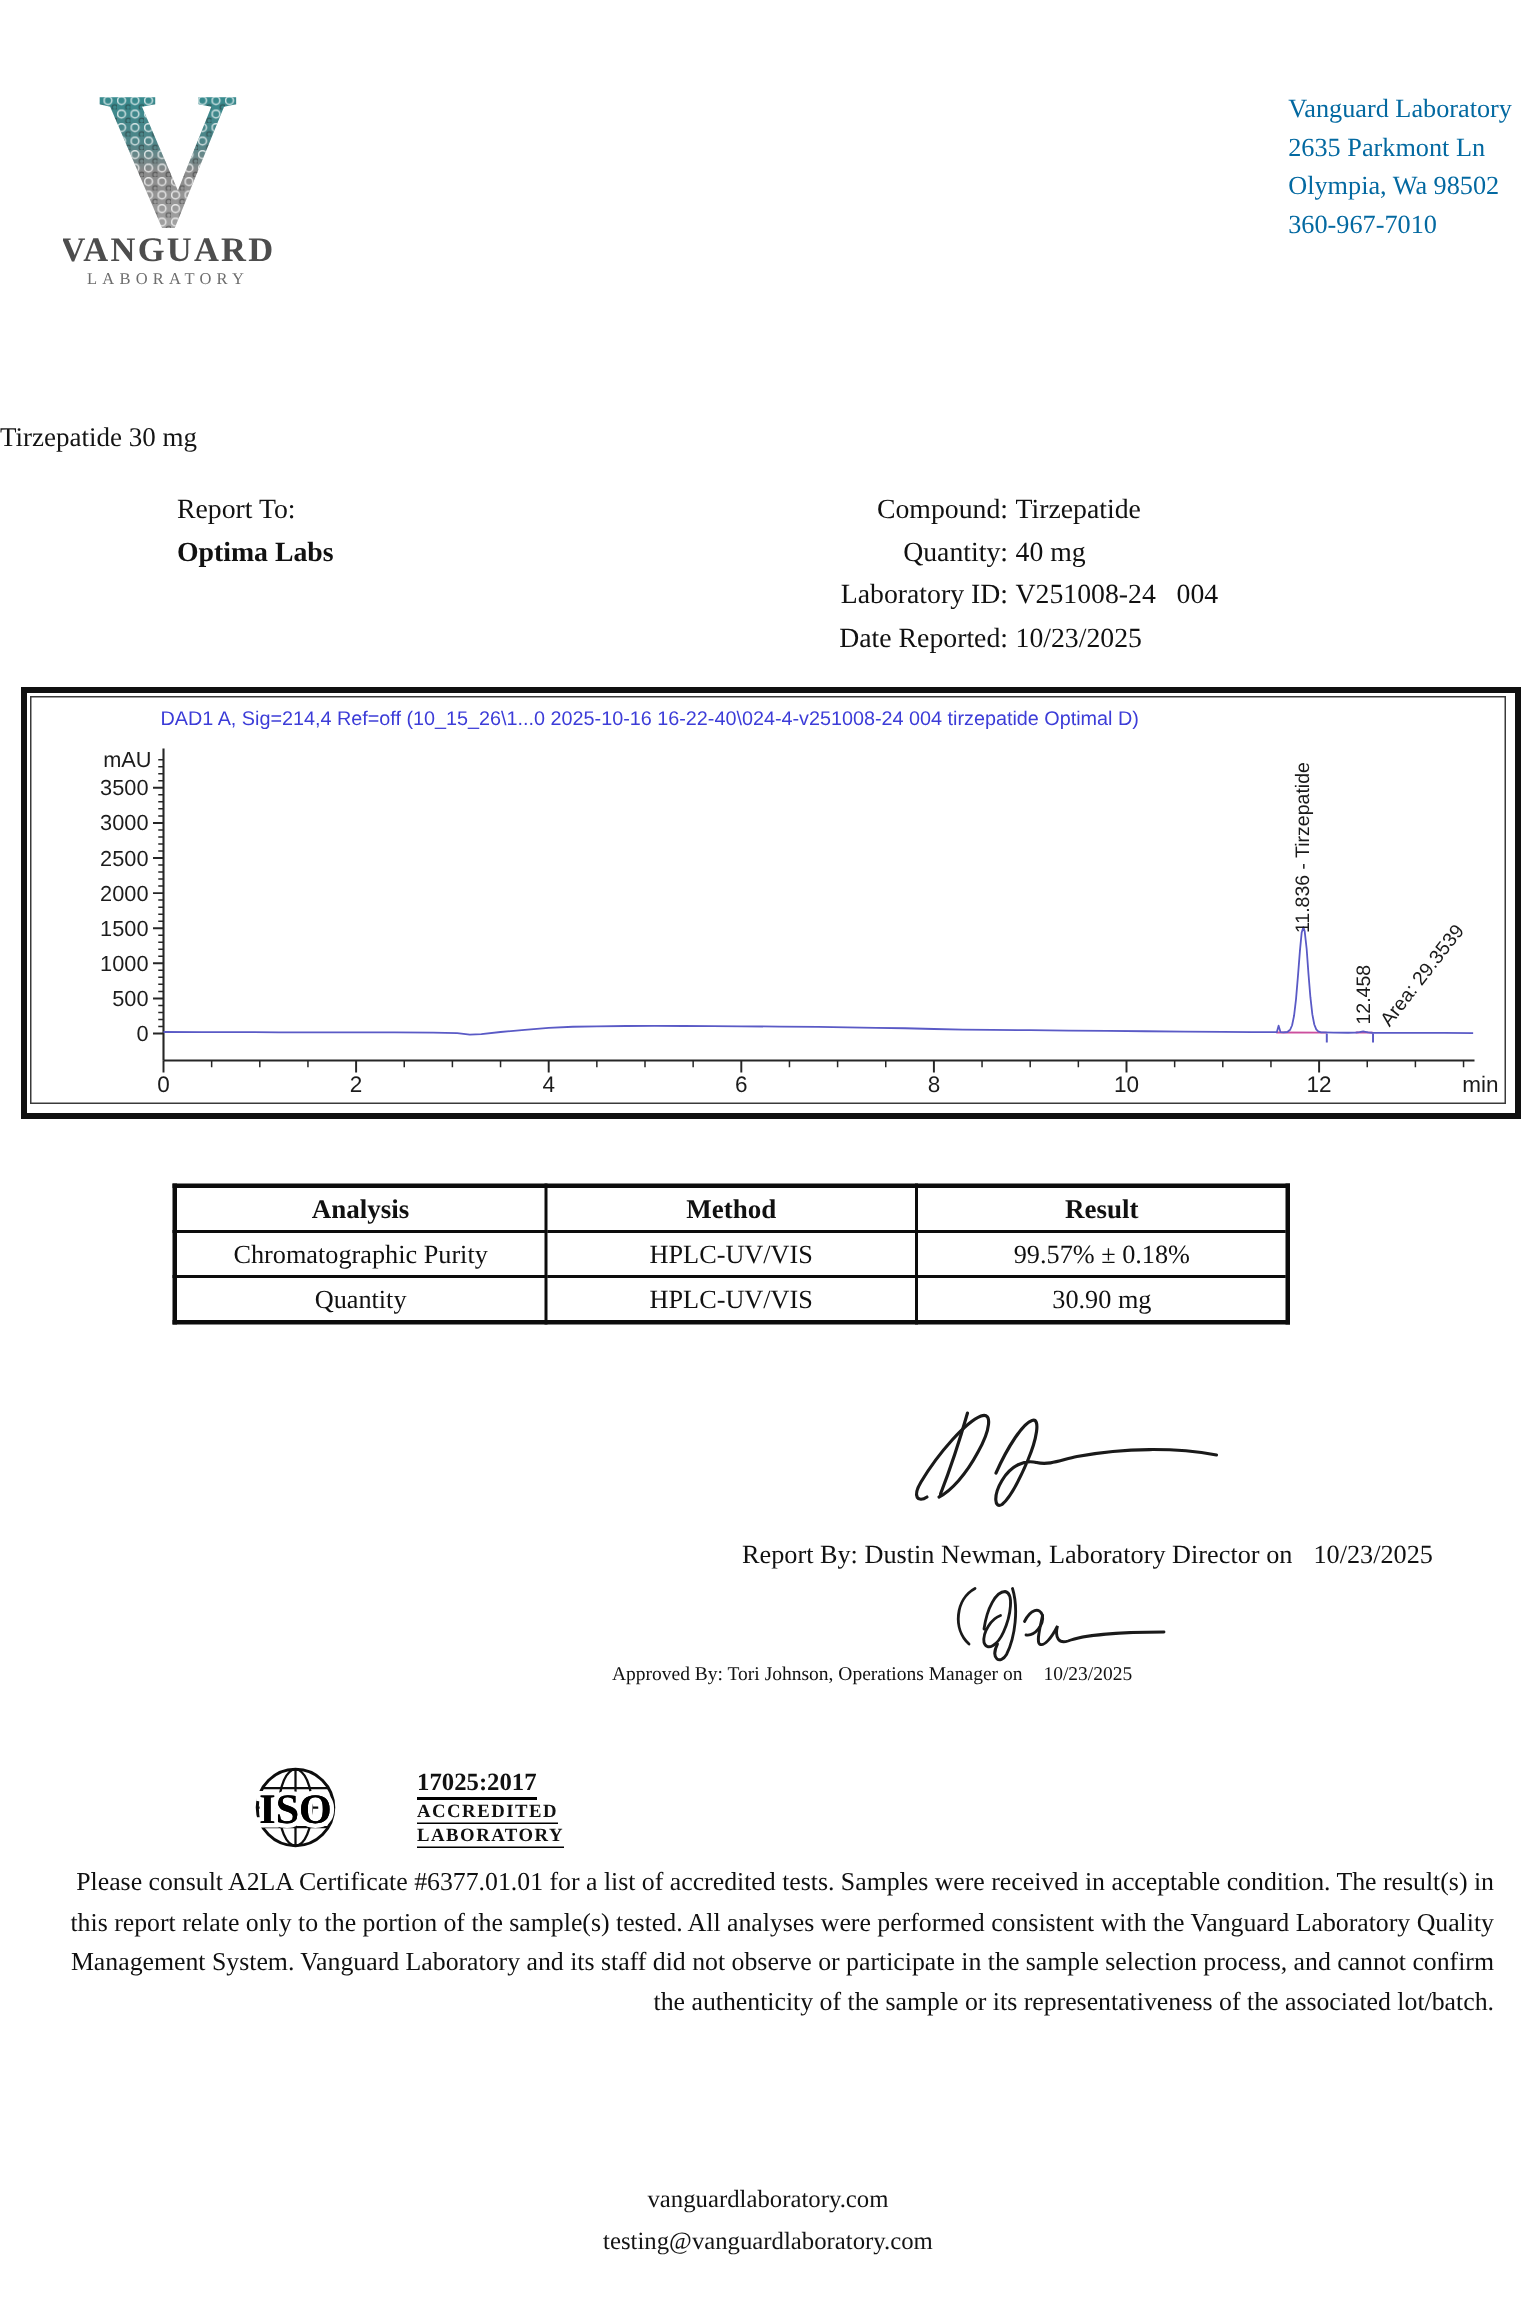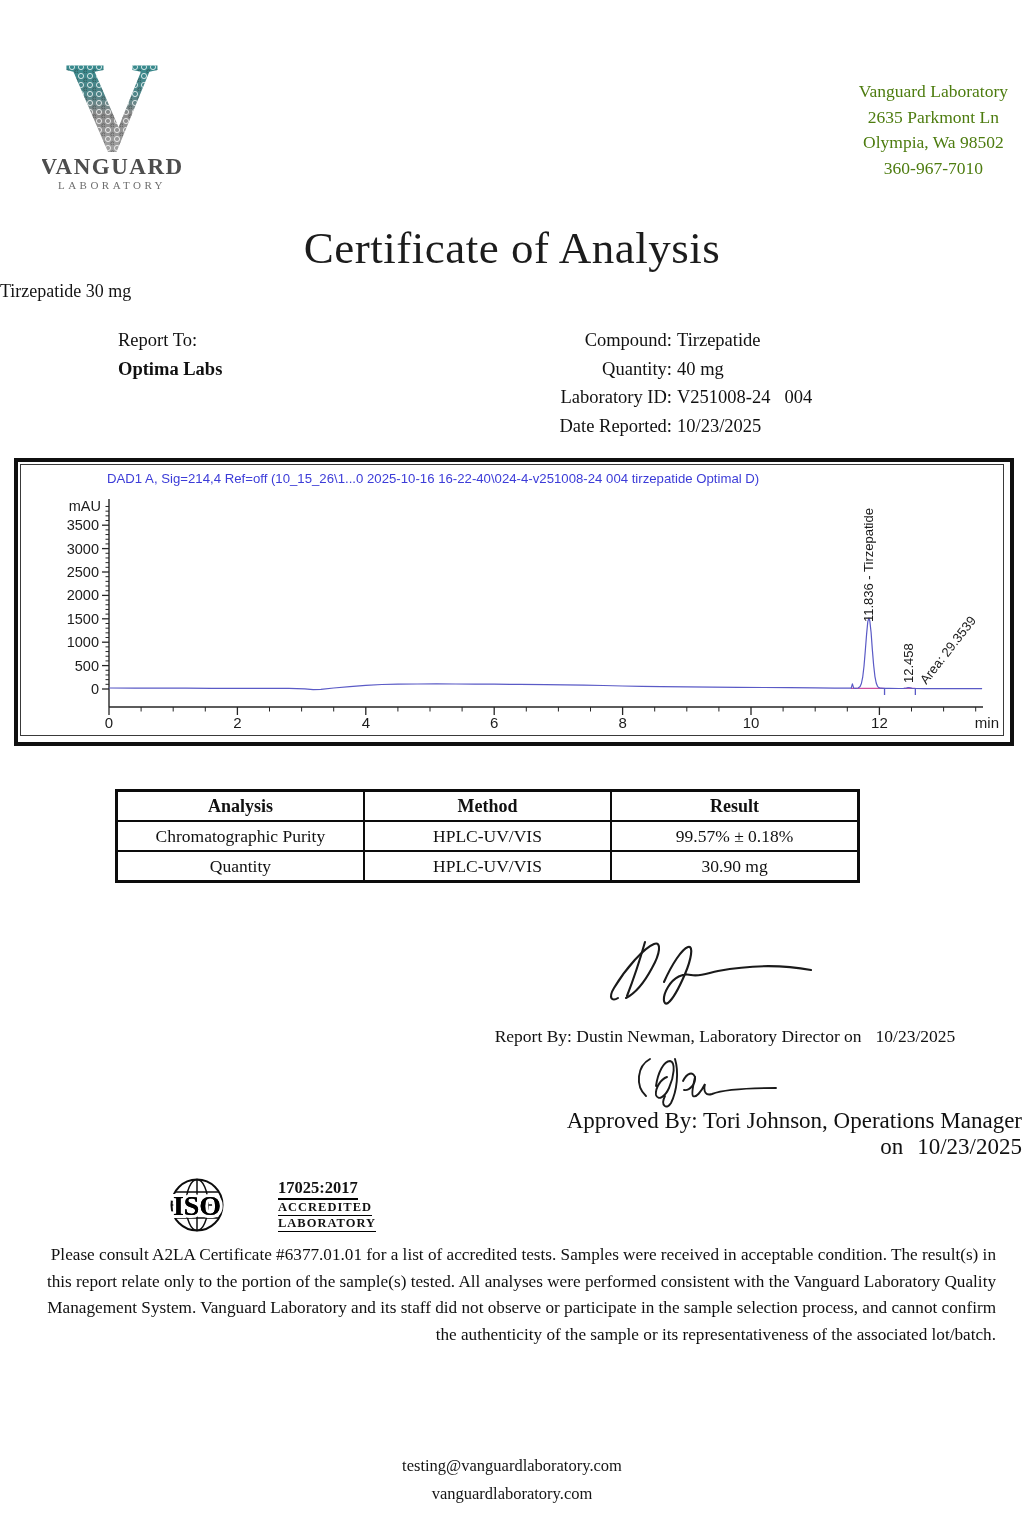--- a/index.html
+++ b/index.html
@@ -1,20 +1,20 @@
 <!DOCTYPE html>
 <html><head>
 <meta charset="utf-8">
 <style>
   html,body{margin:0;padding:0;background:#ffffff;}
   .page{position:relative;width:1024px;height:1536px;background:#fff;overflow:hidden;
         font-family:"Liberation Serif",serif;color:#111;}
   
   .logo{position:absolute;left:42px;top:46px;width:140px;height:152px;}
-  .address{position:absolute;right:16px;top:60px;text-align:center;font-size:17.5px;line-height:25.5px;color:#4d7c0f;margin-top:19px;}
+  .address{position:absolute;right:16px;top:60px;text-align:left;font-size:17.5px;line-height:25.5px;color:#0369a1;}
   
   .doc-title{position:absolute;left:0;top:222px;width:100%;text-align:center;font-size:45px;color:#1c1c1c;letter-spacing:0.5px;}
   .doc-subtitle{position:absolute;left:0;top:281px;width:100%;font-size:18px;color:#141414;}
   
   .report-left{position:absolute;left:118px;top:326px;font-size:18.5px;line-height:29px;}
   .report-left .bold{font-weight:bold;}
   .report-right{position:absolute;left:468px;top:326px;font-size:18.5px;line-height:28.5px;}
   .report-right .row{display:flex;}
   .report-right .lbl{width:204px;text-align:right;}
   .report-right .val{margin-left:5px;text-align:left;}
@@ -24,21 +24,21 @@
   .chart-inner svg{display:block;}
   
   table.results{position:absolute;left:115px;top:789px;width:745px;border-collapse:collapse;table-layout:fixed;
         font-size:17.5px;text-align:center;border:3px solid #0c0c0c;}
   table.results th, table.results td{border:2px solid #0c0c0c;padding:2px 4px;height:24px;}
   table.results th{font-size:18px;}
   
   .sig1{position:absolute;left:598px;top:936px;}
   .sig2{position:absolute;left:626px;top:1050px;}
   .sigline1{position:absolute;left:440px;top:1026px;width:570px;text-align:center;font-size:17.5px;}
-  .sigline2{position:absolute;left:452px;top:1108px;width:570px;text-align:right;font-size:23px;}
+  .sigline2{position:absolute;left:408px;top:1108px;width:570px;text-align:left;font-size:13px;}
   .sigdate{margin-left:14px;}
   
   .iso{position:absolute;left:168px;top:1176px;display:flex;align-items:flex-start;gap:44px;}
   .iso-text{margin-left:8px;margin-top:2px;font-family:"Liberation Serif",serif;}
   .iso-std{font-size:16.5px;font-weight:bold;border-bottom:2px solid #000;display:inline-block;padding-bottom:0px;}
   .iso-l1,.iso-l2{font-size:12.5px;font-weight:bold;letter-spacing:1px;border-bottom:1.5px solid #000;display:table;padding-bottom:0;}
   
   .disclaimer{position:absolute;left:28px;top:1242px;width:968px;text-align:right;font-size:17.2px;line-height:26.5px;color:#101010;}
   
   .footer{position:absolute;left:0;top:1452px;width:100%;text-align:center;font-size:16.5px;line-height:28px;color:#141414;}
@@ -69,21 +69,20 @@
     </svg>
   </div>
 
   <div class="address">
       <div>Vanguard Laboratory</div>
       <div>2635 Parkmont Ln</div>
       <div>Olympia, Wa 98502</div>
       <div>360-967-7010</div>
     </div>
 
-  <div class="doc-title">Certificate of Analysis</div>
   <div class="doc-subtitle">Tirzepatide 30 mg</div>
 
   <div class="report-left">
     <div>Report To:</div>
     <div class="bold">Optima Labs</div>
   </div>
   <div class="report-right">
       <div class="row">
         <div class="lbl">Compound:</div>
         <div class="val">Tirzepatide</div>
@@ -272,17 +271,17 @@
     <div class="iso-text">
       <span class="iso-std">17025:2017</span>
       <div class="iso-l1">ACCREDITED</div>
       <div class="iso-l2">LABORATORY</div>
     </div>
   </div>
 
   <div class="disclaimer">Please consult A2LA Certificate #6377.01.01 for a list of accredited tests. Samples were received in acceptable condition. The result(s) in this report relate only to the portion of the sample(s) tested. All analyses were performed consistent with the Vanguard Laboratory Quality Management System. Vanguard Laboratory and its staff did not observe or participate in the sample selection process, and cannot confirm the authenticity of the sample or its representativeness of the associated lot/batch.</div>
 
   <div class="footer">
+    <div>vanguardlaboratory.com</div>
     <div>testing@vanguardlaboratory.com</div>
-    <div>vanguardlaboratory.com</div>
   </div>
 
 </div>
 
 </body></html>

